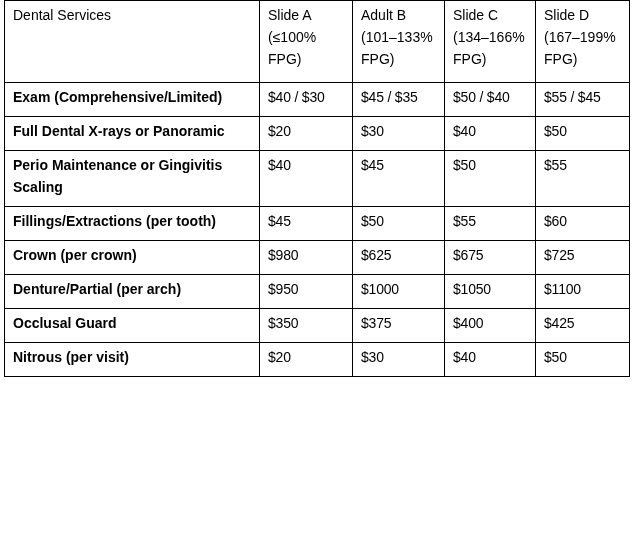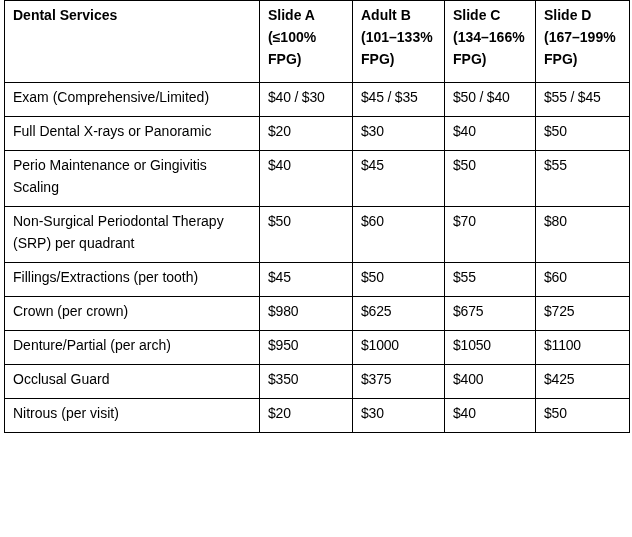--- a/index.html
+++ b/index.html
@@ -31,25 +31,25 @@
     table.fees td, table.fees th {
       border: 1px solid #000000;
       vertical-align: top;
       text-align: left;
       padding: 3px 8px 0 8px;
       font-size: 14px;
       line-height: 22px;
       box-sizing: border-box;
     }
     table.fees th {
-      font-weight: bold;
+      font-weight: normal;
       height: 82px;
     }
     table.fees td.service {
-      font-weight: normal;
+      font-weight: bold;
     }
     table.fees td.price {
       font-weight: normal;
       letter-spacing: -0.2px;
     }
     table.fees tr.r1 td { height: 34px; }
     table.fees tr.r2 td { height: 56px; margin-left: 37px; }
     th span.line { display: block; }
   </style>
 </head>
@@ -103,27 +103,20 @@
       <td class="price">$40</td>
       <td class="price">$50</td>
     </tr>
     <tr class="r2">
       <td class="service">Perio Maintenance or Gingivitis Scaling</td>
       <td class="price">$40</td>
       <td class="price">$45</td>
       <td class="price">$50</td>
       <td class="price">$55</td>
     </tr>
-    <tr class="r2">
-      <td class="service">Non-Surgical Periodontal Therapy (SRP) per quadrant</td>
-      <td class="price">$50</td>
-      <td class="price">$60</td>
-      <td class="price">$70</td>
-      <td class="price">$80</td>
-    </tr>
     <tr class="r1">
       <td class="service">Fillings/Extractions (per tooth)</td>
       <td class="price">$45</td>
       <td class="price">$50</td>
       <td class="price">$55</td>
       <td class="price">$60</td>
     </tr>
     <tr class="r1">
       <td class="service">Crown (per crown)</td>
       <td class="price">$980</td>

